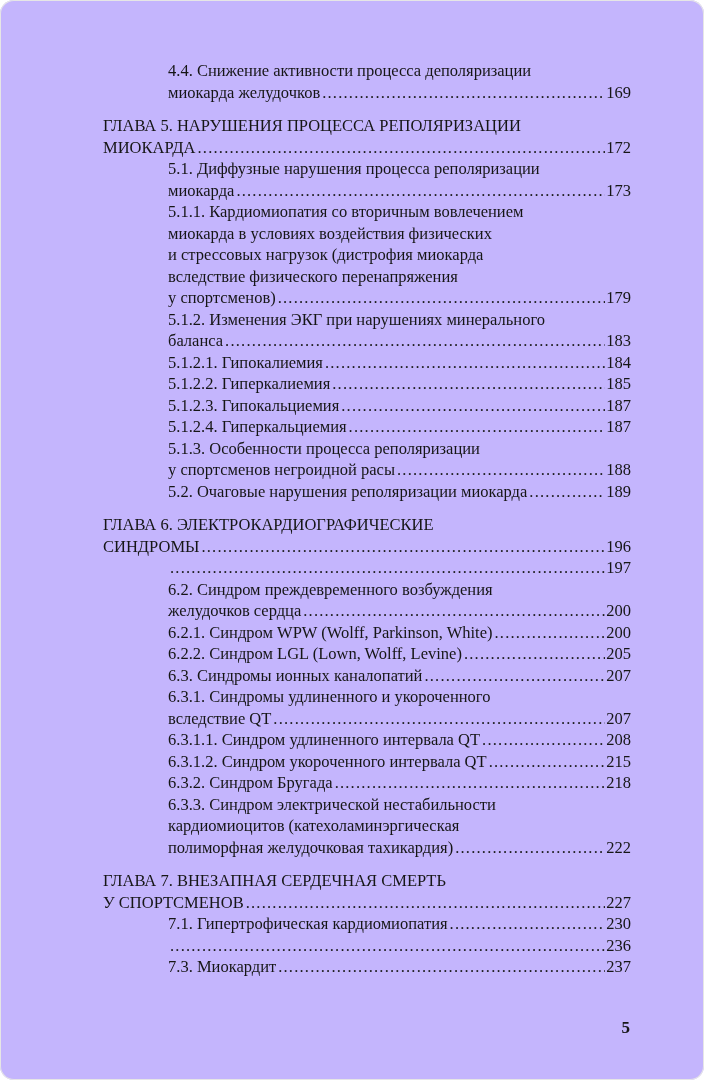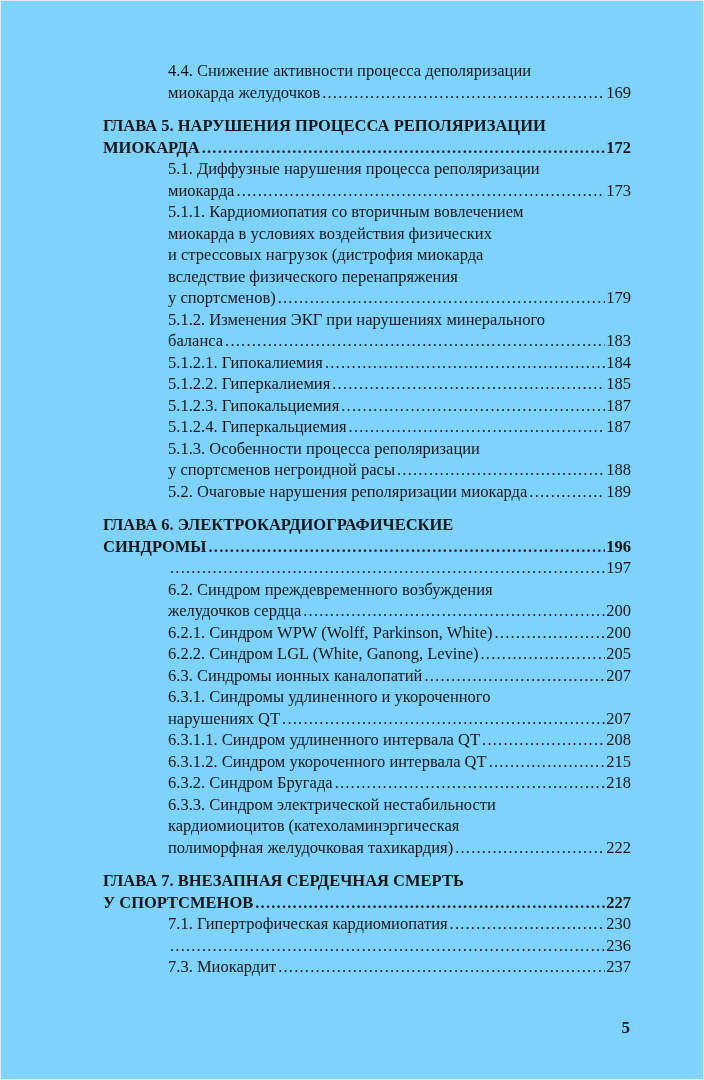--- a/index.html
+++ b/index.html
@@ -11,35 +11,36 @@
     width: 704px;
     height: 1080px;
     position: relative;
     overflow: hidden;
     font-family: "Liberation Serif", "DejaVu Serif", serif;
     color: #161616;
   }
   .sheet {
     position: absolute;
     inset: 0;
-    background: #7dd3fc;
+    background: #c4b5fd;
     box-shadow: inset 0 0 0 1px #e6e6e6;
+    border-radius: 14px;
   }
   .toc {
     position: absolute;
     left: 103px;
     top: 60px;
     width: 528px;
   }
   .entry {
     font-size: 16.5px;
     line-height: 21.5px;
   }
   .entry.chapter {
-    font-weight: bold;
+    font-weight: normal;
     margin-top: 12px;
   }
   .entry.sub {
     padding-left: 65px;
   }
   .line {
     white-space: nowrap;
   }
   .line.last {
     display: flex;
@@ -187,36 +188,36 @@
       </div>
       <div class="entry sub">
         <div class="line last">
           <span class="text">6.2.1. Синдром WPW (Wolff, Parkinson, White)</span>
           <span class="leader"></span>
           <span class="pagenum">200</span>
         </div>
       </div>
       <div class="entry sub">
         <div class="line last">
-          <span class="text">6.2.2. Синдром LGL (White, Ganong, Levine)</span>
+          <span class="text">6.2.2. Синдром LGL (Lown, Wolff, Levine)</span>
           <span class="leader"></span>
           <span class="pagenum">205</span>
         </div>
       </div>
       <div class="entry sub">
         <div class="line last">
           <span class="text">6.3. Синдромы ионных каналопатий</span>
           <span class="leader"></span>
           <span class="pagenum">207</span>
         </div>
       </div>
       <div class="entry sub">
         <div class="line"><span class="text">6.3.1. Синдромы удлиненного и укороченного</span></div>
         <div class="line last">
-          <span class="text">нарушениях QT</span>
+          <span class="text">вследствие QT</span>
           <span class="leader"></span>
           <span class="pagenum">207</span>
         </div>
       </div>
       <div class="entry sub">
         <div class="line last">
           <span class="text">6.3.1.1. Синдром удлиненного интервала QT</span>
           <span class="leader"></span>
           <span class="pagenum">208</span>
         </div>

